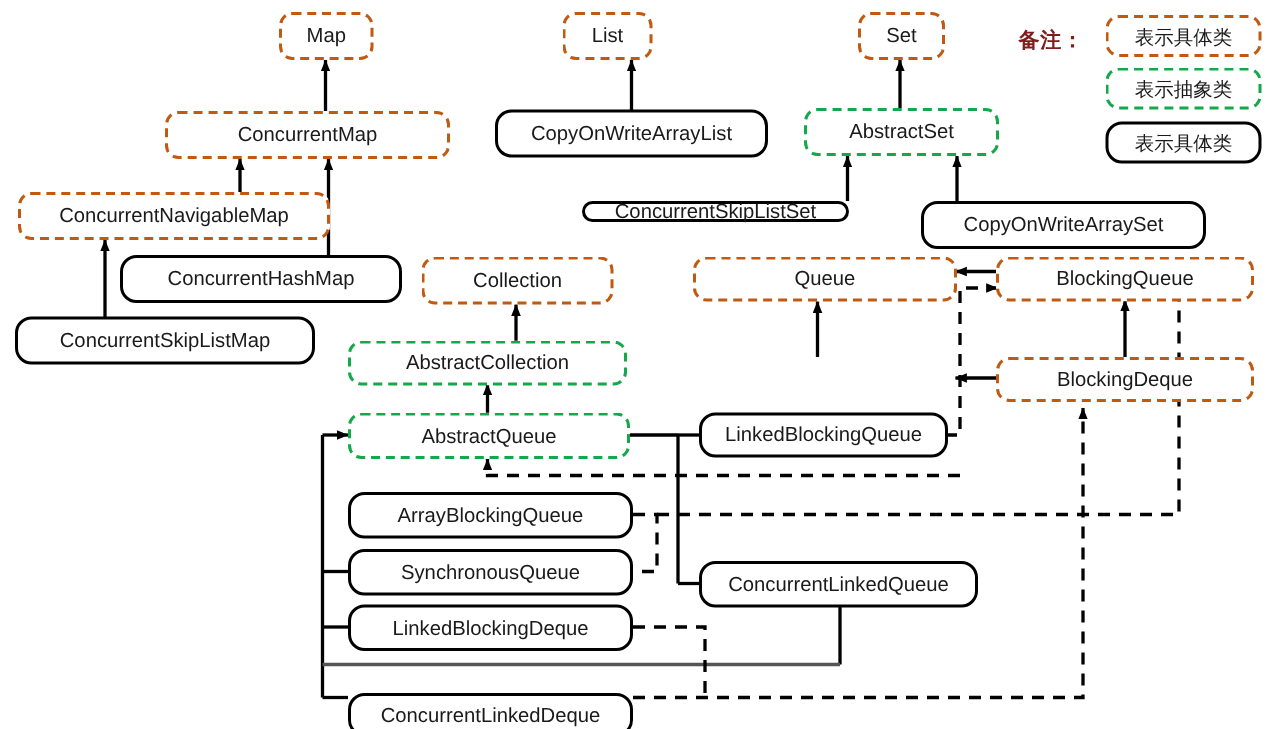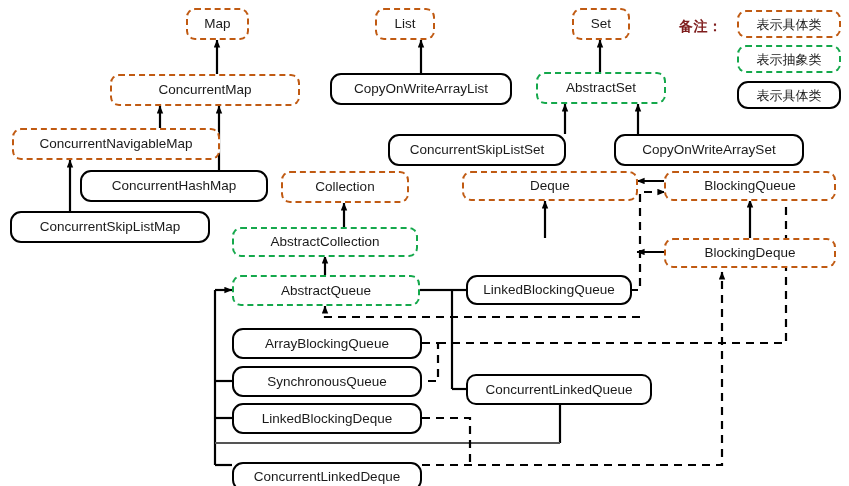--- a/index.html
+++ b/index.html
@@ -160,38 +160,38 @@
   </div>
 
   <div class="node abs" style="left:536px;top:72px;width:130px;height:32px;">
     <span>AbstractSet</span>
   </div>
 
   <div class="node iface" style="left:12px;top:128px;width:208px;height:32px;">
     <span>ConcurrentNavigableMap</span>
   </div>
 
-  <div class="node concrete" style="left:388px;top:134px;width:178px;height:32px;">
+  <div class="node concrete" style="left:388px;top:134px;width:178px;height:14px;">
     <span>ConcurrentSkipListSet</span>
   </div>
 
   <div class="node concrete" style="left:604px;top:134px;width:190px;height:32px;margin-left:10px;">
     <span>CopyOnWriteArraySet</span>
   </div>
 
   <div class="node concrete" style="left:80px;top:170px;width:188px;height:32px;">
     <span>ConcurrentHashMap</span>
   </div>
 
   <div class="node iface" style="left:281px;top:171px;width:128px;height:32px;">
     <span>Collection</span>
   </div>
 
   <div class="node iface" style="left:462px;top:171px;width:176px;height:30px;">
-    <span>Deque</span>
+    <span>Queue</span>
   </div>
 
   <div class="node iface" style="left:664px;top:171px;width:172px;height:30px;">
     <span>BlockingQueue</span>
   </div>
 
   <div class="node concrete" style="left:10px;top:211px;width:200px;height:32px;">
     <span>ConcurrentSkipListMap</span>
   </div>
 
@@ -213,21 +213,21 @@
   </div>
 
   <div class="node concrete" style="left:232px;top:328px;width:190px;height:31px;text-align:right;">
     <span>ArrayBlockingQueue</span>
   </div>
 
   <div class="node concrete" style="left:232px;top:366px;width:190px;height:31px;">
     <span>SynchronousQueue</span>
   </div>
 
-  <div class="node concrete" style="left:466px;top:374px;width:186px;height:31px;border-radius:10px;">
+  <div class="node concrete" style="left:466px;top:374px;width:186px;height:31px;">
     <span>ConcurrentLinkedQueue</span>
   </div>
 
   <div class="node concrete" style="left:232px;top:403px;width:190px;height:31px;">
     <span>LinkedBlockingDeque</span>
   </div>
 
   <div class="node concrete" style="left:232px;top:450px;width:190px;height:29px;margin-top:12px;">
     <span>ConcurrentLinkedDeque</span>
   </div>

